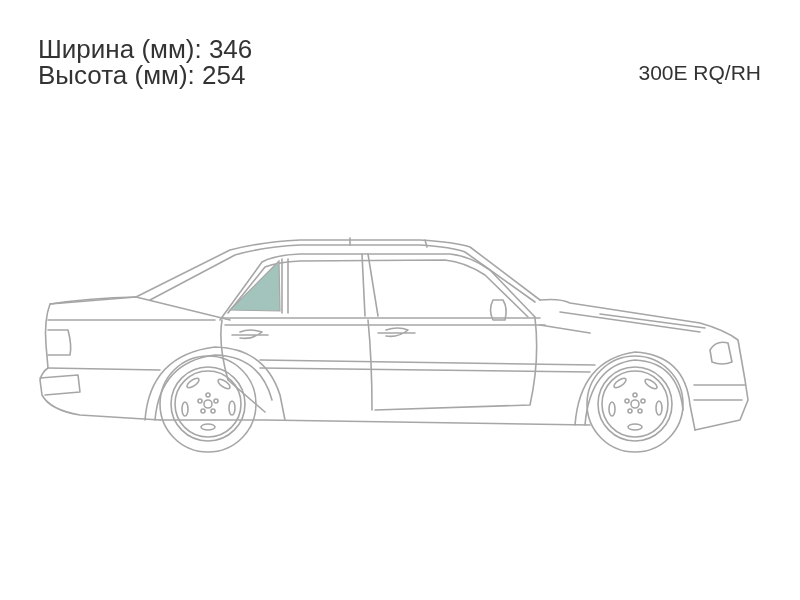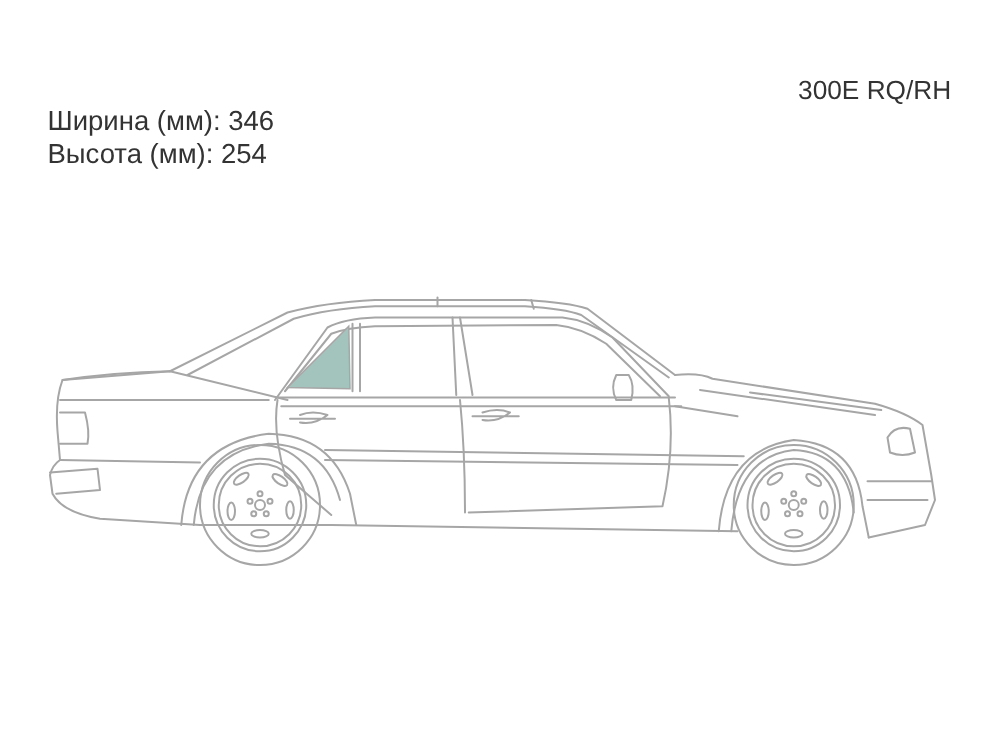--- a/index.html
+++ b/index.html
@@ -1,17 +1,17 @@
 <!DOCTYPE html>
 <html><head>
   <meta charset="utf-8">
   <style>
     html, body { margin:0; padding:0; background:#ffffff; }
     body { width:800px; height:600px; position:relative; overflow:hidden; font-family:"Liberation Sans", sans-serif; color:#333333; }
-    .dims { position:absolute; left:38px; top:36px; font-size:22px; line-height:26px;margin-top:48px; }
+    .dims { position:absolute; left:38px; top:36px; font-size:26px; line-height:26px; }
     .model { position:absolute; right:39px; top:36px; font-size:21px; line-height:26px;margin-top:24px; }
     svg { position:absolute; left:0; top:0; }
     .ln { fill:none; stroke:#a6a6a6; stroke-width:1.6; stroke-linejoin:round; stroke-linecap:round; }
   </style>
 </head>
 <body>
 
 <div class="dims">
   <div>Ширина (мм): 346</div>
   <div>Высота (мм): 254</div>

